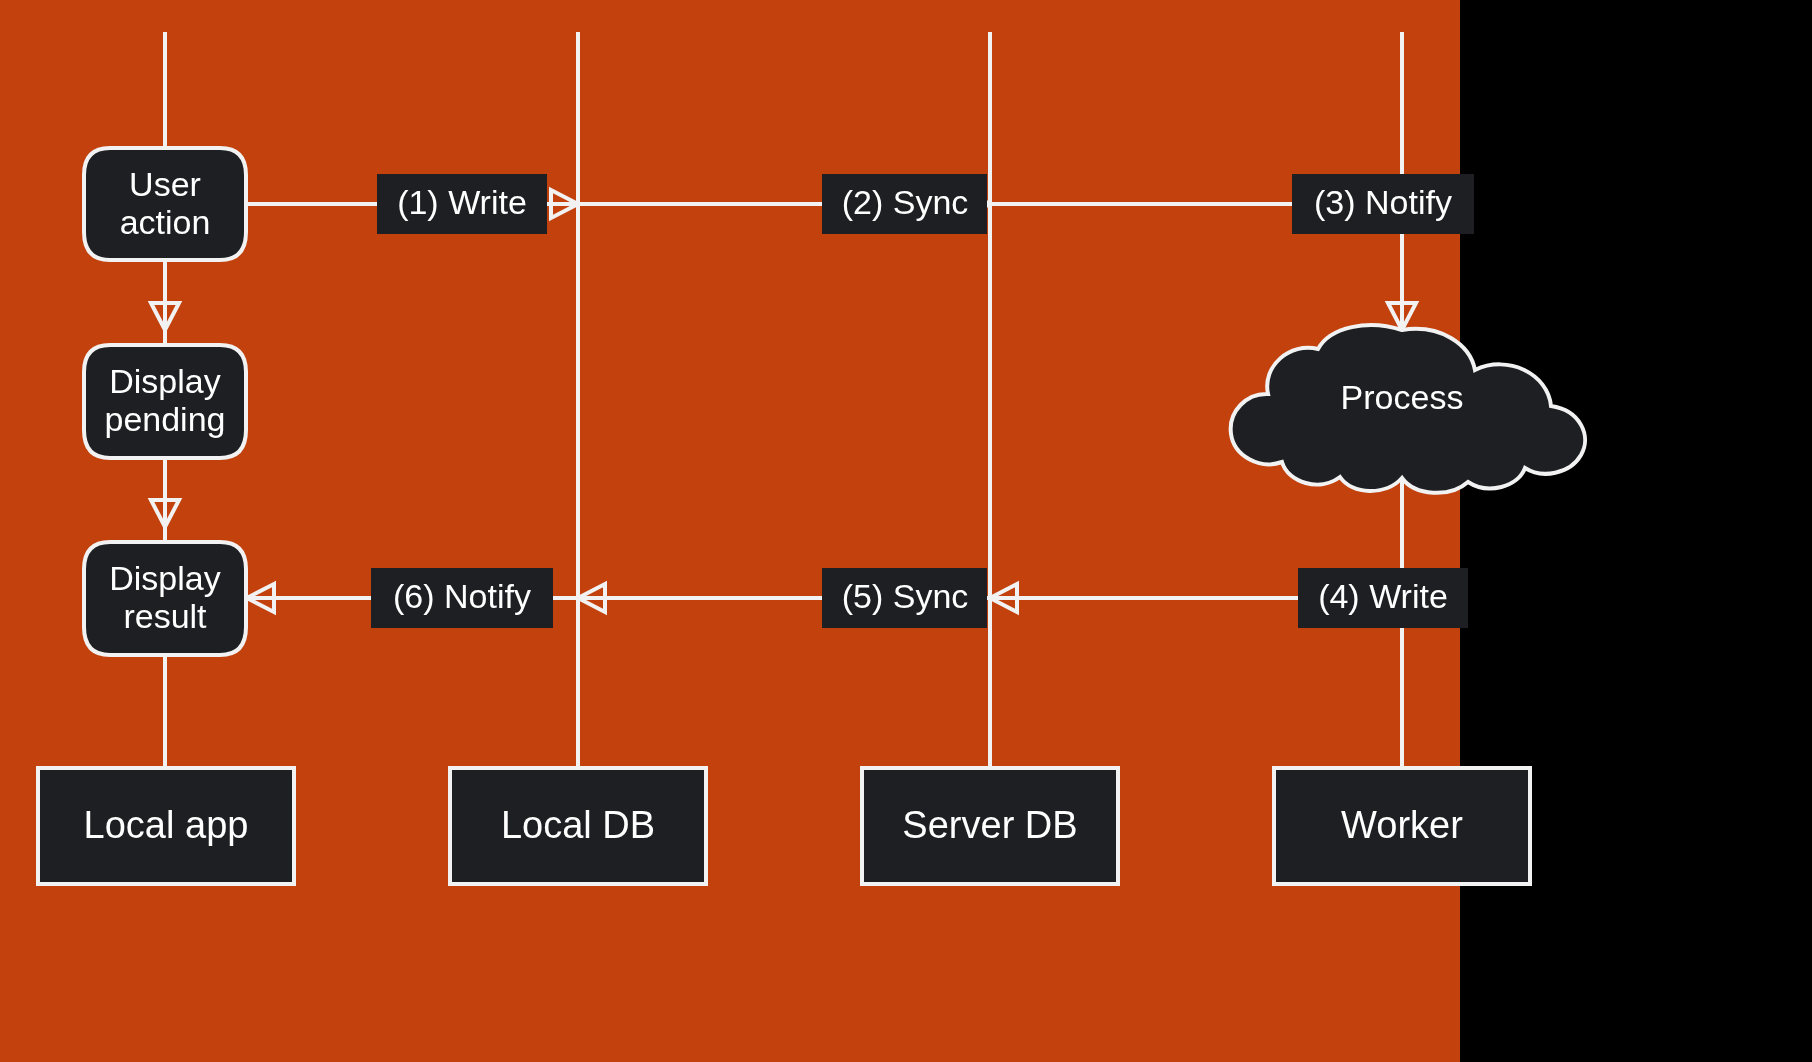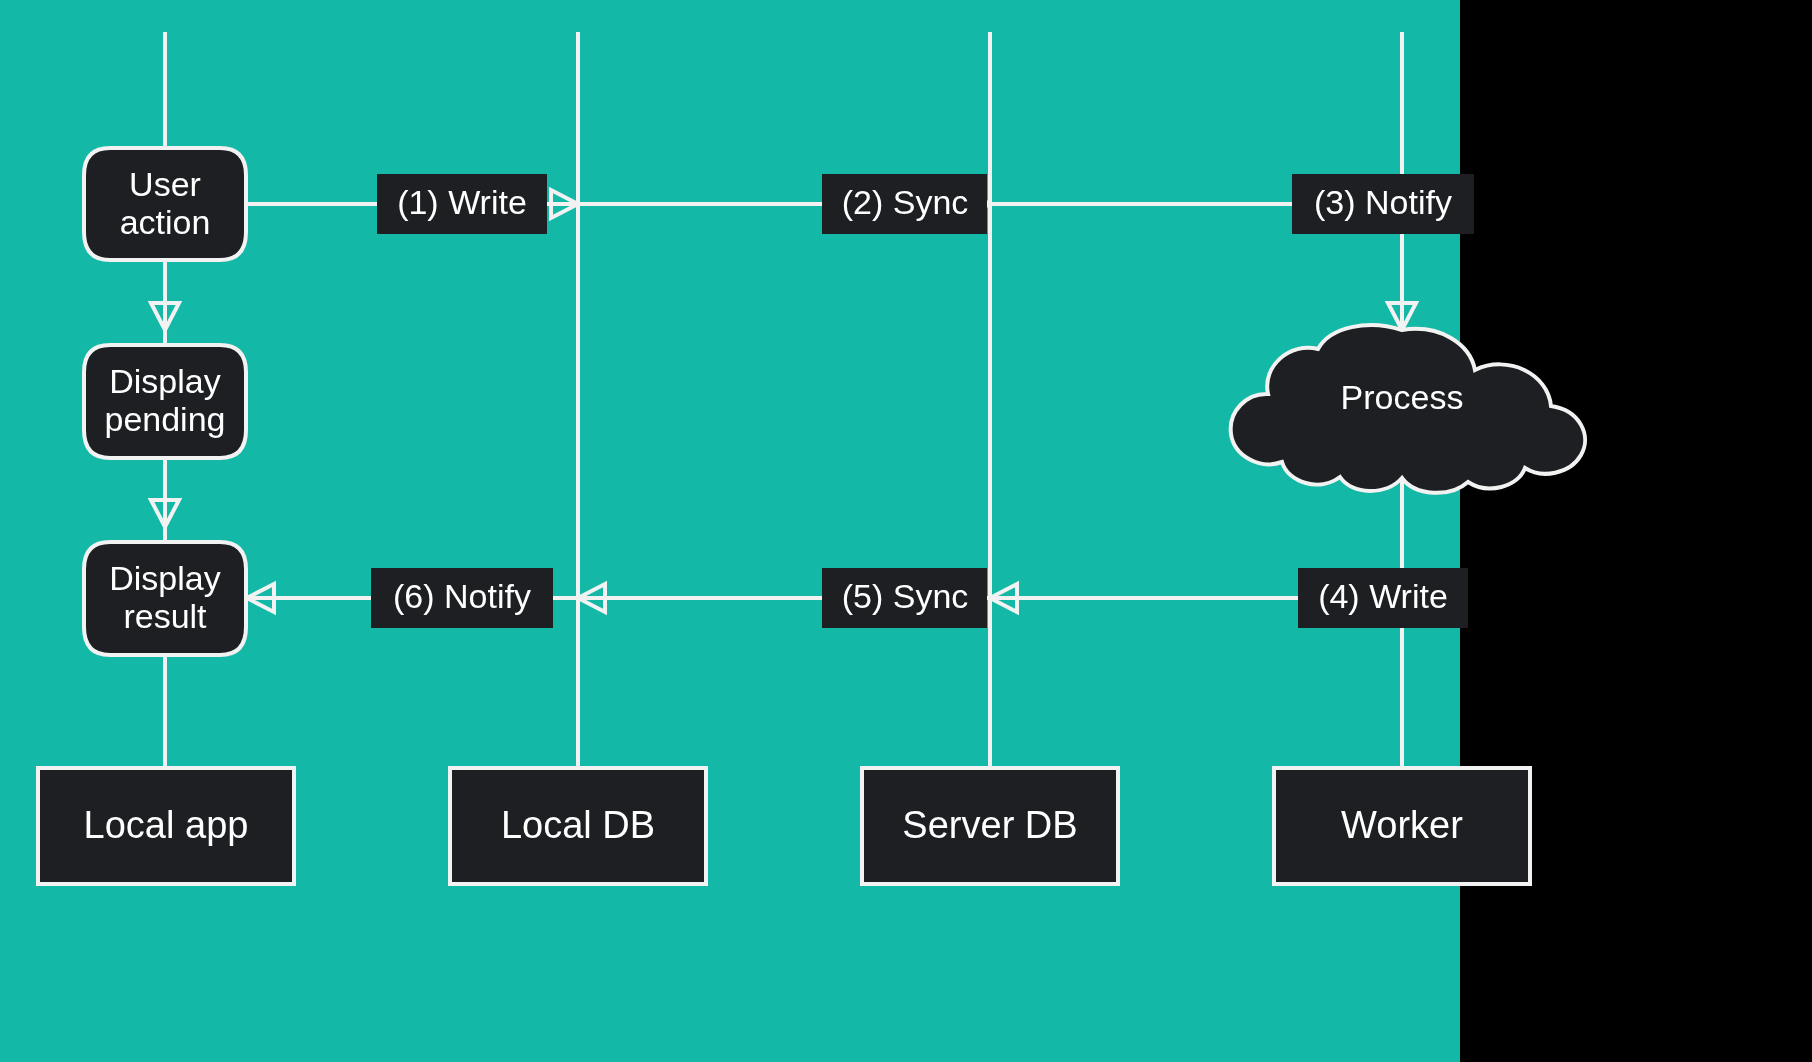--- a/index.html
+++ b/index.html
@@ -1,19 +1,19 @@
 <!DOCTYPE html>
 <html><head>
 <meta charset="utf-8">
 <title>Sequence Diagram</title>
 <style>
   html,body{margin:0;padding:0;background:#000;}
   body{width:1812px;height:1062px;overflow:hidden;
        font-family:"Liberation Sans","DejaVu Sans",sans-serif;}
-  #stage{position:relative;width:1460px;height:1062px;background:#14b8a6;}
+  #stage{position:relative;width:1460px;height:1062px;background:#c2410c;}
   svg#diagram{position:absolute;left:0;top:0;width:1812px;height:1062px;display:block;}
 
   .shape-fill{fill:#1d1f23;}
   .shape-stroke{stroke:#f2f2f2;stroke-width:4;fill:none;}
   .lifeline{stroke:#f2f2f2;stroke-width:4;}
   .flow{stroke:#f2f2f2;stroke-width:4;fill:none;}
   .arrowhead{fill:none;stroke:#f2f2f2;stroke-width:4;stroke-linejoin:miter;}
   .labelbox{fill:#1d1f23;}
 
   .txt{fill:#ffffff;font-family:"Liberation Sans","DejaVu Sans",sans-serif;

